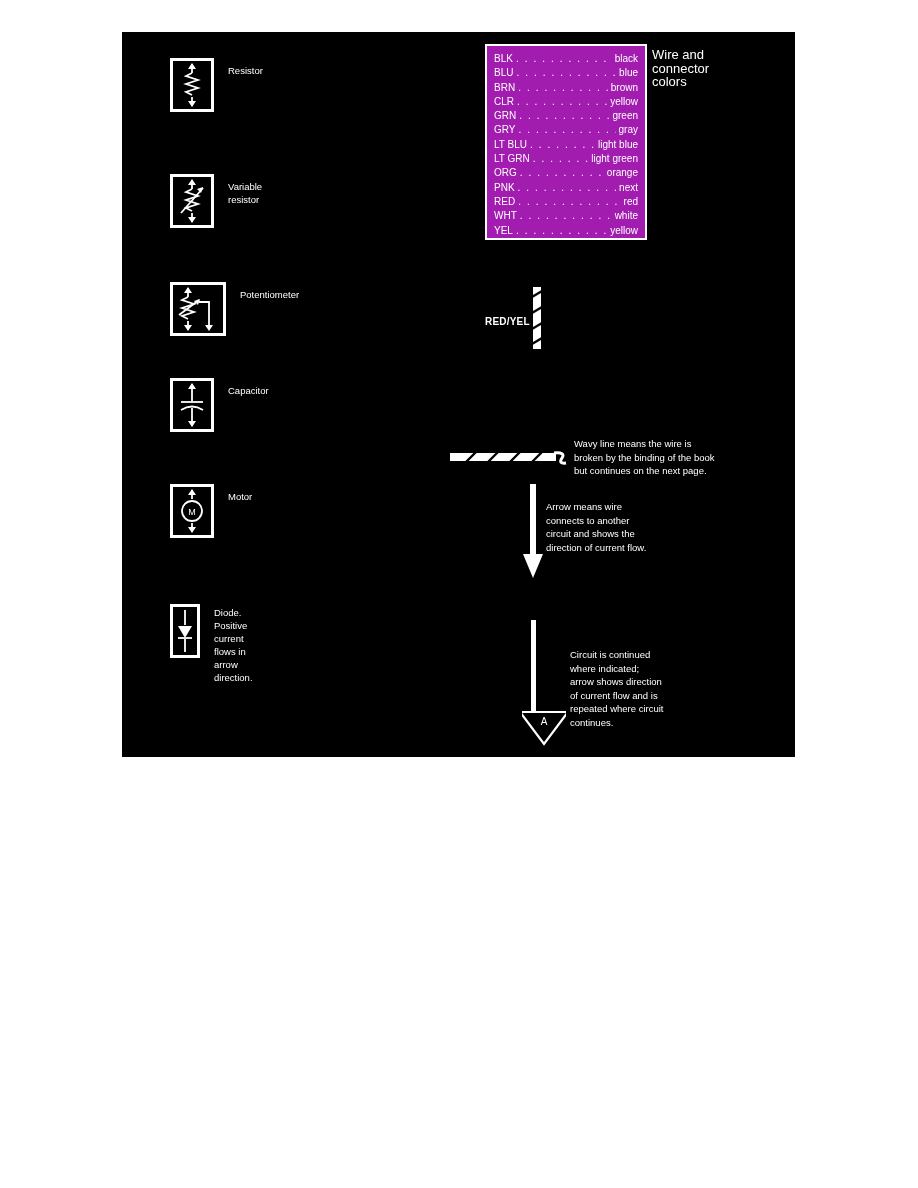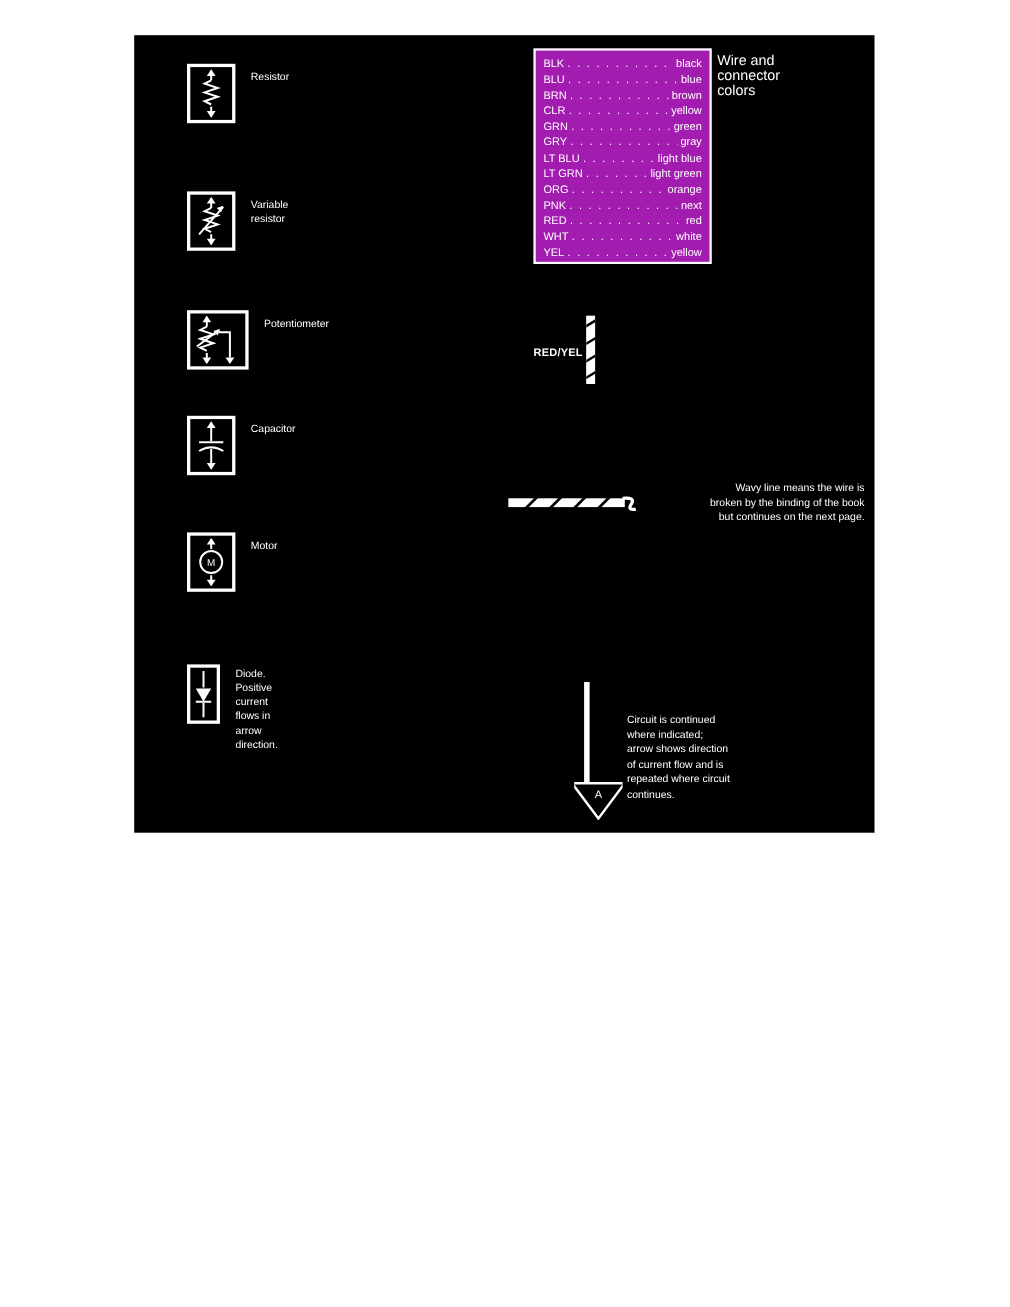--- a/index.html
+++ b/index.html
@@ -291,38 +291,50 @@
           <g stroke="#000000" stroke-width="2.2" fill="none">
             <path d="M-1 10 L9 4"></path>
             <path d="M-1 26 L9 20"></path>
             <path d="M-1 42 L9 36"></path>
             <path d="M-1 57 L9 51"></path>
           </g>
         </svg>
       </div>
     </div>
 
-    <div class="anno" style="left:340px; top:378px; width:320px; height:60px;text-align:right;">
+    <div class="anno" style="left:328px; top:378px; width:320px; height:60px;">
       <div class="abs" style="left:0px; top:38px;">
         <svg width="120" height="22" viewBox="0 0 120 22">
           <rect x="0" y="5" width="106" height="8" fill="#ffffff"></rect>
           <g stroke="#000000" stroke-width="2.4" fill="none">
             <path d="M16 14 L26 4"></path>
             <path d="M38 14 L48 4"></path>
             <path d="M60 14 L70 4"></path>
             <path d="M82 14 L92 4"></path>
           </g>
           <path d="M104 5 Q116 4 112 10 Q108 16 116 15" stroke="#ffffff" stroke-width="3" fill="none"></path>
         </svg>
       </div>
       <div class="anno-text" style="left:124px; top:27px; width:200px;">Wavy line means the wire is
 broken by the binding of the book
 but continues on the next page.</div>
     </div>
 
+    <div class="anno" style="left:400px; top:452px; width:260px; height:110px;">
+      <div class="abs" style="left:0px; top:0px;">
+        <svg width="24" height="95" viewBox="0 0 24 95">
+          <rect x="8" y="0" width="6" height="76" fill="#ffffff"></rect>
+          <path d="M11 94 L1 70 L21 70 Z" fill="#ffffff"></path>
+        </svg>
+      </div>
+      <div class="anno-text" style="left:24px; top:16px; width:220px;">Arrow means wire
+connects to another
+circuit and shows the
+direction of current flow.</div>
+    </div>
 
     <div class="anno" style="left:400px; top:588px; width:280px; height:130px;">
       <div class="abs" style="left:0px; top:0px;">
         <svg width="44" height="126" viewBox="0 0 44 126">
           <rect x="9" y="0" width="5" height="92" fill="#ffffff"></rect>
           <path d="M-2 92 L46 92 L22 124 Z" fill="none" stroke="#ffffff" stroke-width="2.2"></path>
           <text x="22" y="105" fill="#ffffff" font-size="10" font-family="Liberation Sans, sans-serif" text-anchor="middle">A</text>
         </svg>
       </div>
       <div class="anno-text" style="left:48px; top:28px; width:220px;">Circuit is continued

